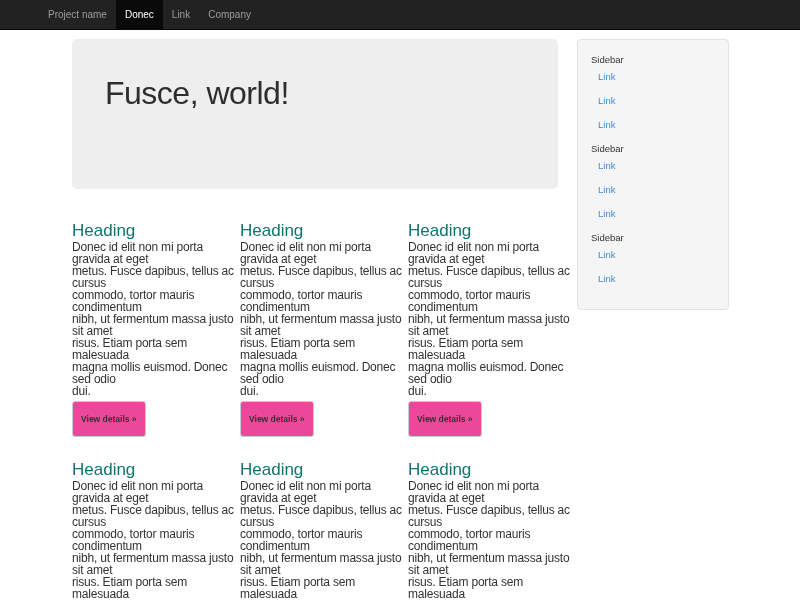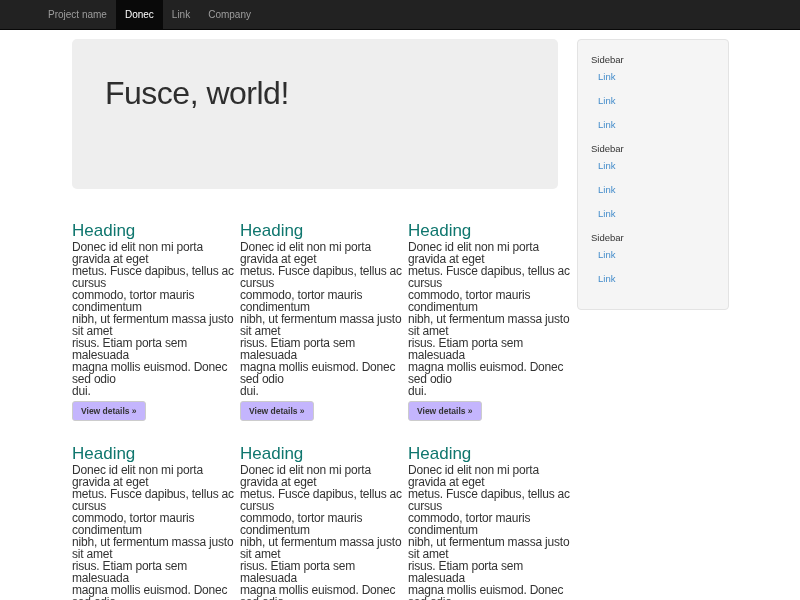--- a/index.html
+++ b/index.html
@@ -93,24 +93,24 @@
     width: 170px;
     font-size: 12px;
     letter-spacing: -0.2px;
     line-height: 12px;
     color: #333333;
     white-space: pre-line;
   }
   .btn {
     margin-top: 4px;
     display: inline-block;
-    background: #c4b5fd;
+    background: #ec4899;
     border: 1px solid #cccccc;
     border-radius: 3px;
-    padding: 4px 8px;
+    padding: 12px 8px;
     font-family: "Liberation Sans", sans-serif;
     font-size: 8.5px;
     font-weight: bold;
     color: #333333;
     cursor: pointer;
   }
 
   
   .sidebar {
     flex: 0 0 152px;

